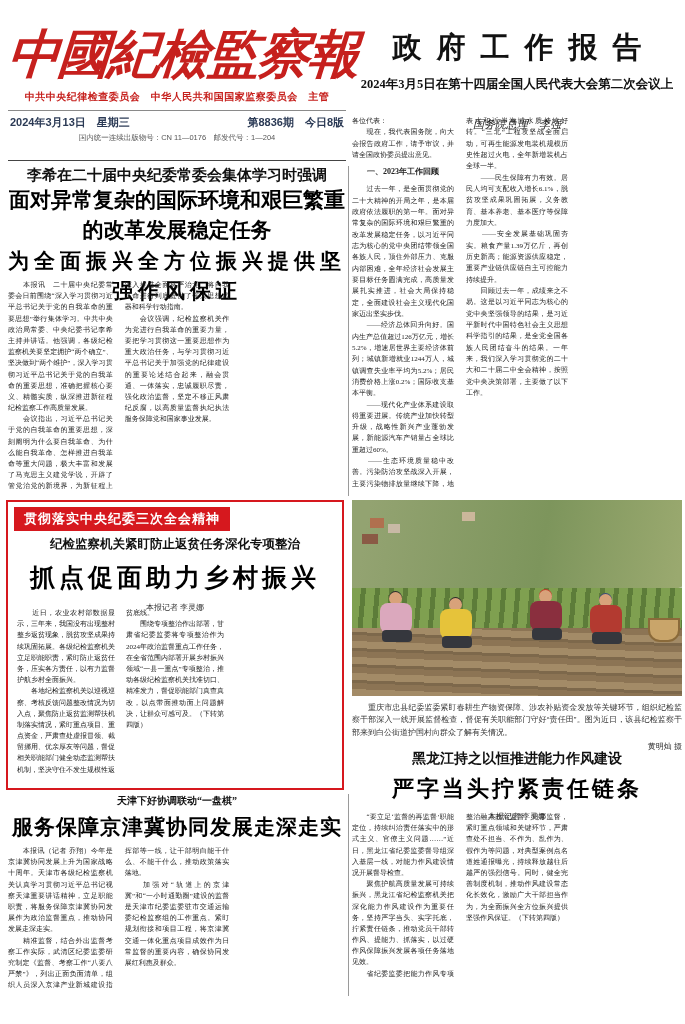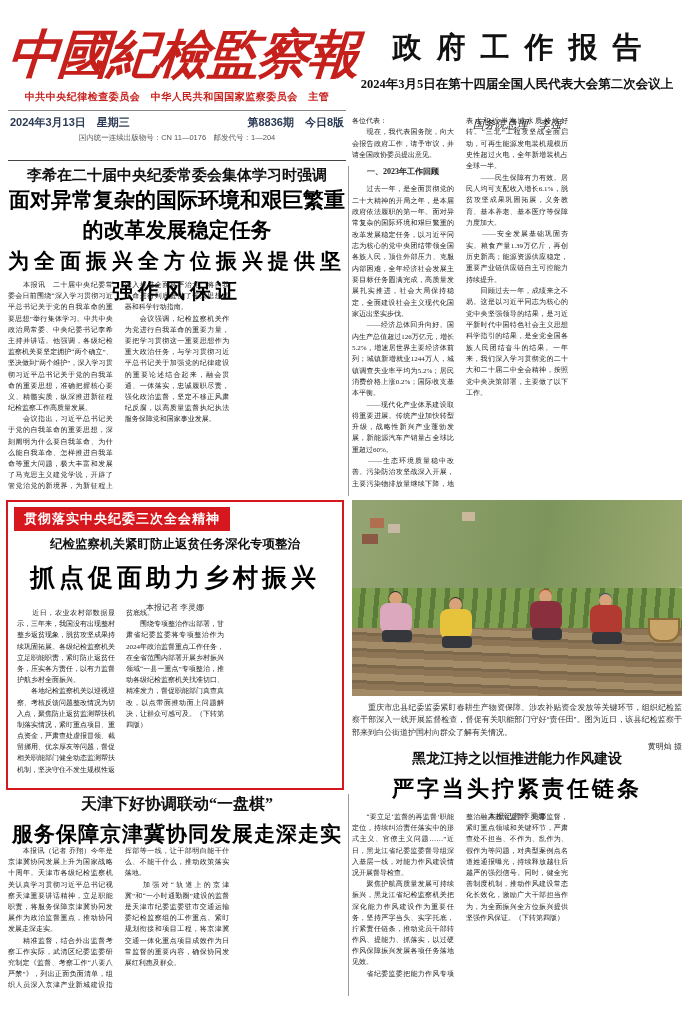--- a/index.html
+++ b/index.html
@@ -44,21 +44,21 @@
                 font-size:13px;padding:3px 10px;letter-spacing:1px;}
   #redbox-kicker{font-size:12.5px;font-weight:bold;text-align:center;margin-top:34px;color:#111;}
   #redbox-headline{font-size:25px;font-weight:900;text-align:center;letter-spacing:4px;margin-top:8px;color:#000;}
   #redbox-byline{font-size:8px;text-align:center;margin-top:8px;color:#333;}
   #redbox-body{position:absolute;left:9px;top:106px;width:316px;height:172px;
                columns:3;column-gap:11px;column-fill:auto;overflow:hidden;
                font-size:7px;line-height:1.6;text-align:justify;color:#222;white-space:pre-line;}
 
   
   #tianjin{position:absolute;left:8px;top:794px;width:338px;}
-  #tianjin-kicker{font-size:16px;font-weight:bold;text-align:center;color:#111;}
+  #tianjin-kicker{font-size:10px;font-weight:bold;text-align:center;color:#111;}
   #tianjin-headline{font-size:21px;font-weight:900;text-align:center;letter-spacing:1px;margin-top:5px;color:#000;}
   #tianjin-body{position:absolute;left:8px;top:846px;width:338px;height:152px;
                 columns:3;column-gap:12px;column-fill:auto;overflow:hidden;
                 font-size:7px;line-height:1.6;text-align:justify;color:#222;white-space:pre-line;}
 
   
   #photo{position:absolute;left:352px;top:500px;width:330px;height:196px;overflow:hidden;background:#c5cdbb;}
   .ph-sky{position:absolute;left:0;top:0;width:100%;height:95px;background:linear-gradient(#dde0d6,#b9c4a4);}
   .ph-hill{position:absolute;left:-20px;top:-10px;width:380px;height:120px;border-radius:0 0 45% 35%;
            background:linear-gradient(100deg,#93a371 10%,#7d955c 55%,#9aa96f 90%);}

